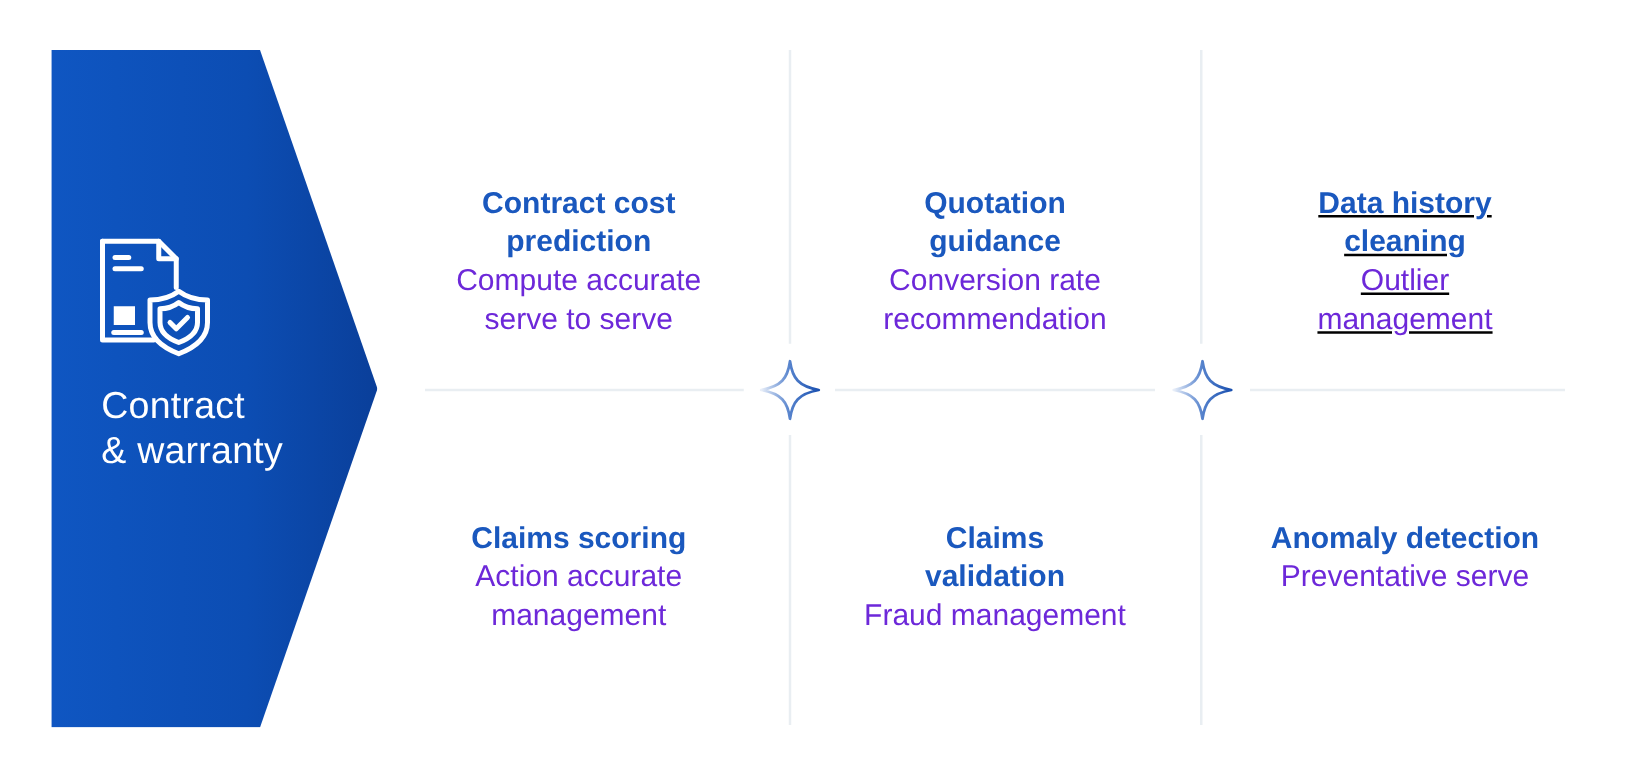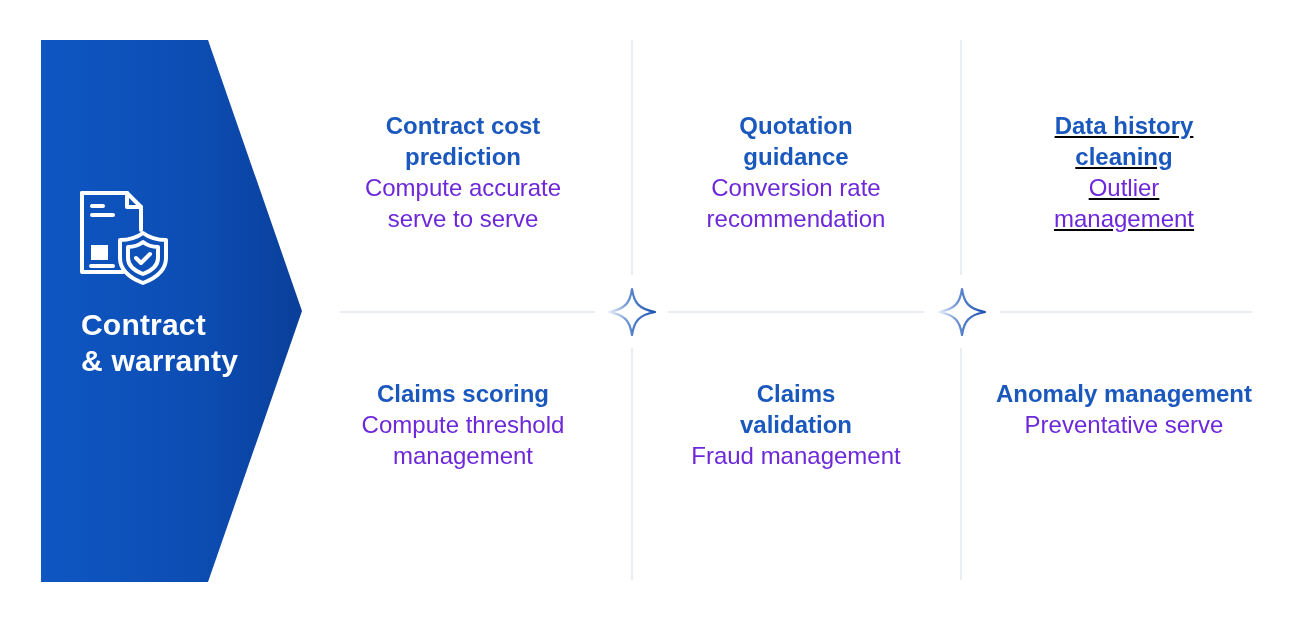--- a/index.html
+++ b/index.html
@@ -7,32 +7,32 @@
     body { position: relative; font-family: "Liberation Sans", "DejaVu Sans", sans-serif; }
 
     .hero {
       position: absolute; left: 41px; top: 40px; width: 261px; height: 542px;
       clip-path: polygon(0 0, 167px 0, 261px 271px, 167px 542px, 0 542px);
       background: linear-gradient(90deg, #0f56c2 0%, #0c4db3 60%, #0a3f9a 100%);
     }
     .hero-icon { position: absolute; left: 38px; top: 150px; width: 90px; height: 100px; }
     .hero-title {
       position: absolute; left: 40px; top: 267px; color: #ffffff;
-      font-weight: 700; font-size: 30px; line-height: 36px; letter-spacing: 0.2px;
+      font-weight: 400; font-size: 30px; line-height: 36px; letter-spacing: 0.2px;
     }
     .hero-title span { display: block; }
 
     .vline { position: absolute; width: 2px; background: #e9eef2; }
     .hline { position: absolute; height: 2px; background: #e9eef2; }
 
     .sparkle { position: absolute; width: 50px; height: 50px; }
 
     .cell {
       position: absolute; text-align: center; width: 300px;
-      font-size: 24px; line-height: 31px;
+      font-size: 24px; line-height: 31px; margin-top: 37px;
     }
     .cell .title { color: #1a58be; font-weight: 700; display: block; }
     .cell .desc { color: #6d28d9; display: block; }
   </style>
 </head>
 <body>
 
 <div class="hero">
   <svg class="hero-icon" viewBox="0 0 90 100" fill="none" stroke="#ffffff" stroke-width="4" stroke-linejoin="round" stroke-linecap="round">
     <path d="M3 3 H48 L62 17 V40"></path>
@@ -96,24 +96,24 @@
 </div>
 <div class="cell" style="left:974px; top:110px;text-decoration:underline;">
   <span class="title">Data history</span>
   <span class="title">cleaning</span>
   <span class="desc">Outlier</span>
   <span class="desc">management</span>
 </div>
 
 <div class="cell" style="left:313px; top:378px;">
   <span class="title">Claims scoring</span>
-  <span class="desc">Compute threshold</span>
+  <span class="desc">Action accurate</span>
   <span class="desc">management</span>
 </div>
 <div class="cell" style="left:646px; top:378px;">
   <span class="title">Claims</span>
   <span class="title">validation</span>
   <span class="desc">Fraud management</span>
 </div>
 <div class="cell" style="left:974px; top:378px;">
-  <span class="title">Anomaly management</span>
+  <span class="title">Anomaly detection</span>
   <span class="desc">Preventative serve</span>
 </div>
 
 </body></html>

